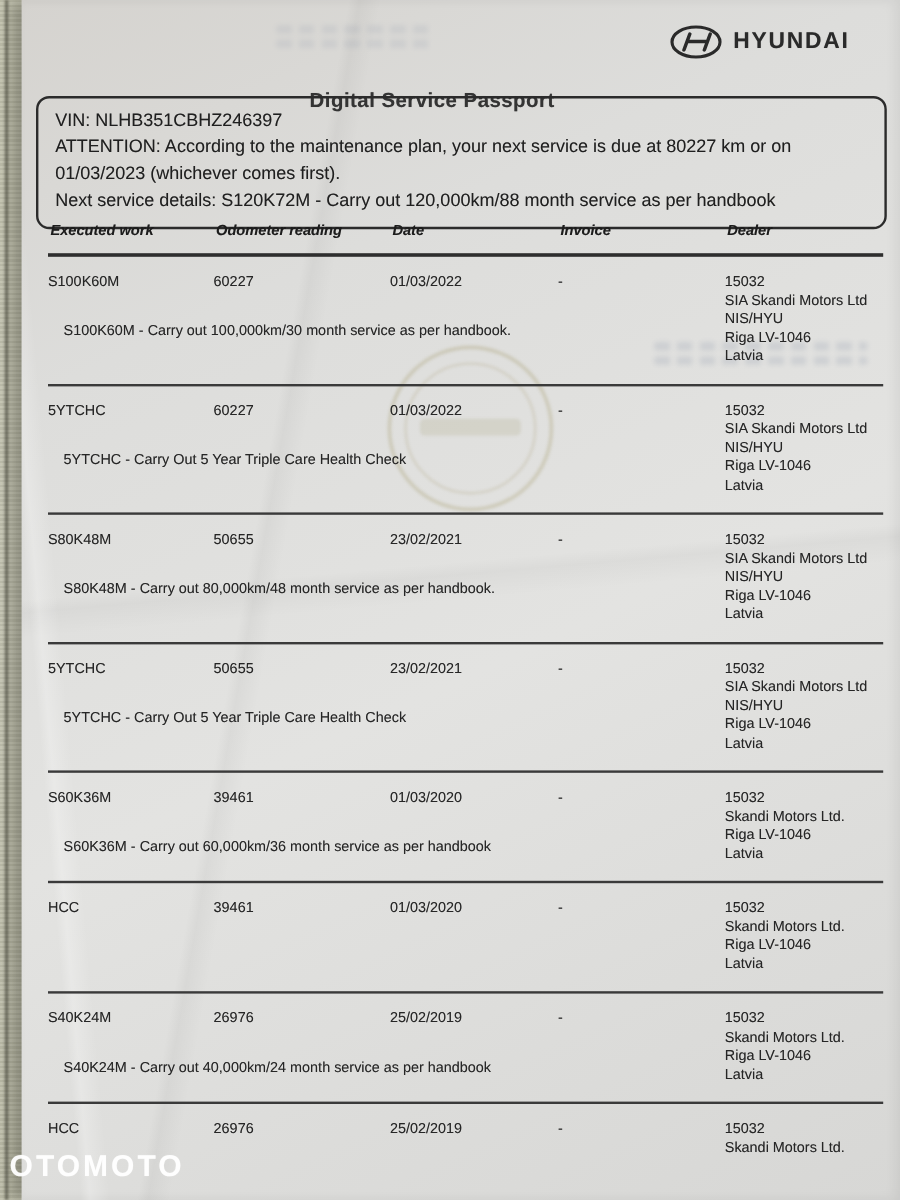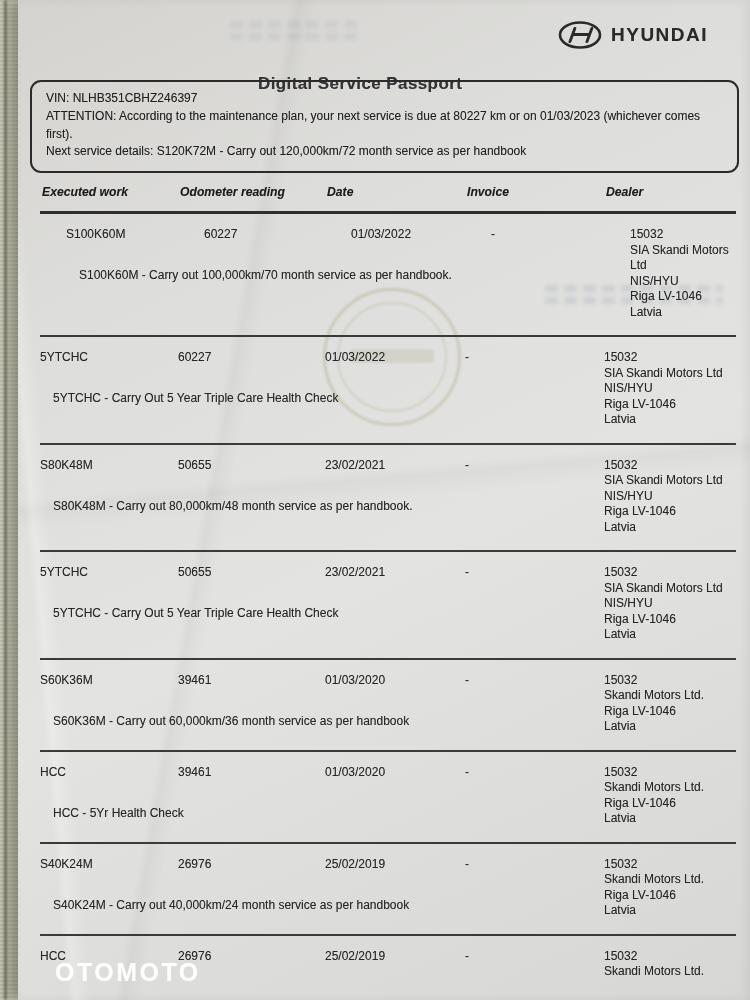--- a/index.html
+++ b/index.html
@@ -72,21 +72,21 @@
     text-shadow: 0 0 0.6px rgba(0,0,0,0.3);
   }
 
   .notice-box {
     position: absolute;
     left: 12px; top: 80px;
     width: 677px;
     border: 2px solid #2b2b2b;
     border-radius: 11px;
     padding: 8px 14px 10px 14px;
-    font-size: 12px;
+    font-size: 15px;
     line-height: 1.48;
     color: #1f1f1f;
     text-shadow: 0 0 0.5px rgba(0,0,0,0.3);
   }
   .notice-box p { margin: 0; }
 
   .svc-table {
     position: absolute;
     left: 22px; top: 180px;
     width: 696px;
@@ -102,21 +102,21 @@
     font-size: 12.2px;
     color: #1c1c1c;
     padding: 5px 0 12px 2px;
     border-bottom: 3px solid #2e2e2e;
   }
   .row {
     display: flex;
     border-top: 2px solid #3a3a3a;
     padding: 13px 0 15px 0;
   }
-  .row:first-child { border-top: none; margin-left: 26px; }
+  .row:first-child { border-top: none; }
   .row-left { width: 564px; }
   .row-line {
     display: grid;
     grid-template-columns: 138px 147px 140px auto;
     line-height: 15px;
   }
   .row-desc {
     margin: 26px 0 0 13px;
     line-height: 15px;
   }
@@ -164,21 +164,20 @@
   .bleed-top { left: 212px; top: 16px; width: 130px; opacity: 0.3; }
 
   .watermark {
     position: absolute;
     left: 8px; top: 958px;
     font-size: 25px;
     font-weight: 800;
     letter-spacing: 2.5px;
     color: rgba(255,255,255,0.93);
     text-shadow: 0 0 1px rgba(255,255,255,0.4);
-    padding-left: 47px;
   }
 </style>
 </head>
 <body>
 
 <div class="scene">
   <div class="edge-line"></div>
 
   <div class="paper">
 
@@ -198,21 +197,21 @@
       </span>
       <span class="brand-text">HYUNDAI</span>
     </div>
 
     <div class="notice-box">
       <p>
         <span>VIN: </span>
         <span>NLHB351CBHZ246397</span>
       </p>
       <p>ATTENTION: According to the maintenance plan, your next service is due at 80227 km or on 01/03/2023 (whichever comes first).</p>
-      <p>Next service details: S120K72M - Carry out 120,000km/72 month service as per handbook</p>
+      <p>Next service details: S120K72M - Carry out 120,000km/88 month service as per handbook</p>
     </div>
 
     <div class="stamp"></div>
 
     <div class="bleed bleed-notice">
       <div class="b-line"></div>
       <div class="b-line"></div>
     </div>
 
     <div class="svc-table">
@@ -225,21 +224,21 @@
       </div>
       <div id="rows">
   <div class="row">
     <div class="row-left">
       <div class="row-line">
         <span>S100K60M</span>
         <span>60227</span>
         <span>01/03/2022</span>
         <span>-</span>
       </div>
-      <div class="row-desc">S100K60M - Carry out 100,000km/70 month service as per handbook.</div>
+      <div class="row-desc">S100K60M - Carry out 100,000km/30 month service as per handbook.</div>
     </div>
     <div class="row-dealer">
               <div>15032</div>
               <div>SIA Skandi Motors Ltd</div>
               <div>NIS/HYU</div>
               <div>Riga LV-1046</div>
               <div>Latvia</div>
             </div>
   </div>
 
@@ -319,21 +318,20 @@
   </div>
 
   <div class="row">
     <div class="row-left">
       <div class="row-line">
         <span>HCC</span>
         <span>39461</span>
         <span>01/03/2020</span>
         <span>-</span>
       </div>
-      <div class="row-desc">HCC - 5Yr Health Check</div>
     </div>
     <div class="row-dealer">
               <div>15032</div>
               <div>Skandi Motors Ltd.</div>
               <div>Riga LV-1046</div>
               <div>Latvia</div>
             </div>
   </div>
 
   <div class="row">

